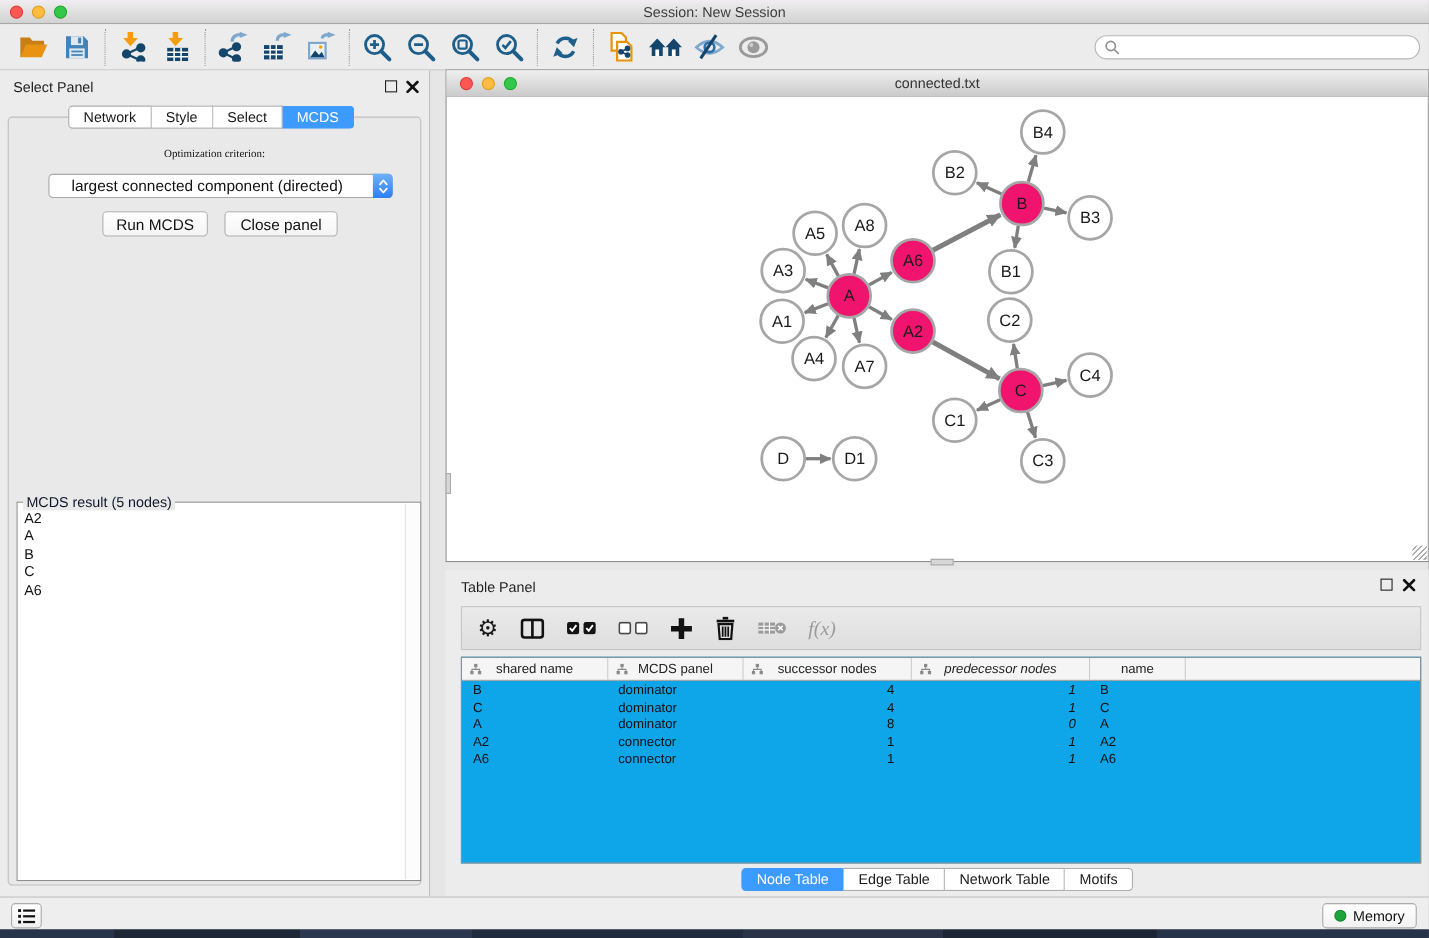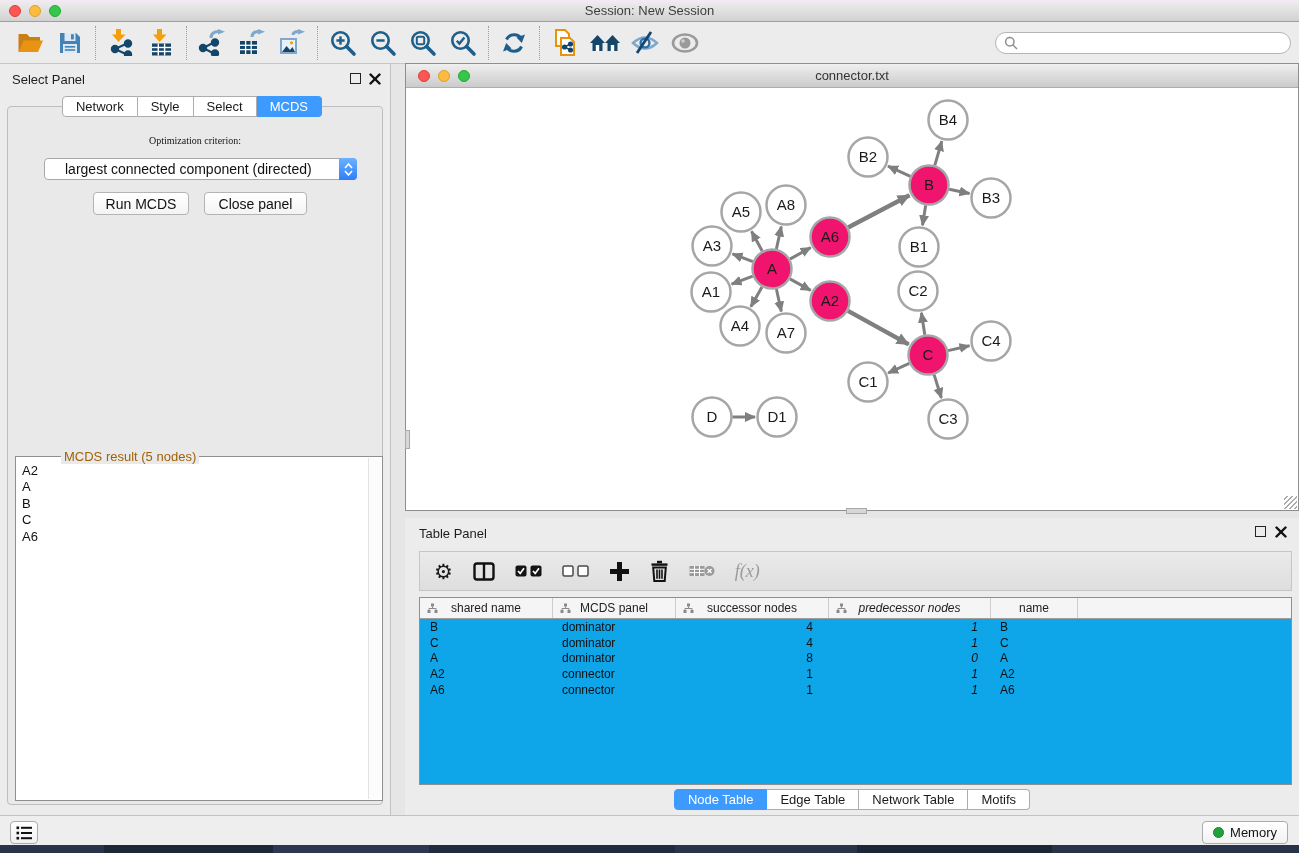--- a/index.html
+++ b/index.html
@@ -54,21 +54,21 @@
     background:linear-gradient(#6CB1FF, #2E7EF7); display:flex; flex-direction:column;
     align-items:center; justify-content:center; gap:1px; }
   .btn { position:absolute; height:23px; background:linear-gradient(#FFFFFF,#F4F4F4);
     border:1px solid #B4B4B4; border-radius:4px; font-size:14px; color:#111;
     display:flex; align-items:center; justify-content:center; }
   #run-btn { left:85px; top:85px; width:96px; }
   #close-btn { left:196px; top:85px; width:103px; }
   .resultbox { position:absolute; left:7px; top:349px; width:368px; height:345px;
     border:1px solid #8F8F8F; background:#fff; }
   .resultbox .legend { position:absolute; left:5px; top:-8px; background:#E9E9E9;
-    padding:0 3px; font-size:13px; color:#a16207;margin-left:40px; }
+    padding:0 3px; font-size:13px; color:#0f172a; }
   .result-list { position:absolute; inset:1px 14px 1px 1px; padding:5px 0 0 5px;
     font-size:13px; color:#111; line-height:16.4px; overflow:hidden; }
   .result-scroll { position:absolute; top:1px; bottom:1px; right:1px; width:13px;
     background:#FCFCFC; border-left:1px solid #E2E2E2; }
 
   
   .network-frame { position:absolute; left:405px; top:63px; width:894px; height:448px;
     border:1px solid #8E8E8E; background:#fff; }
   .nf-titlebar { position:relative; height:24px;
     background:linear-gradient(#EFEFEF,#CBCBCB); border-bottom:1px solid #ADADAD; }
@@ -347,21 +347,21 @@
     </div>
   </div>
 
   <div class="network-frame">
     <div class="nf-titlebar">
       <div class="lights">
         <div class="light red"></div>
         <div class="light yellow"></div>
         <div class="light green"></div>
       </div>
-      <div class="nf-title">connector.txt</div>
+      <div class="nf-title">connected.txt</div>
     </div>
     <svg id="graph-svg" width="892" height="422" viewBox="0 0 892 422">
       <defs>
         <marker id="arrow" markerUnits="userSpaceOnUse" markerWidth="12" markerHeight="11" refX="10" refY="5" orient="auto">
           <path d="M0,0 L11,5 L0,10 Z" fill="#7F7F7F"></path>
         </marker>
         <marker id="arrowT" markerUnits="userSpaceOnUse" markerWidth="14" markerHeight="13" refX="12" refY="6" orient="auto">
           <path d="M0,0 L13,6 L0,12 Z" fill="#7F7F7F"></path>
         </marker>
       </defs>

